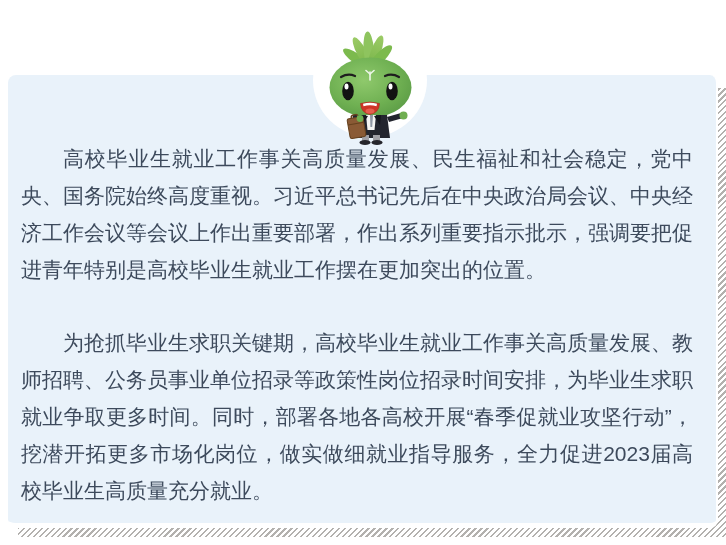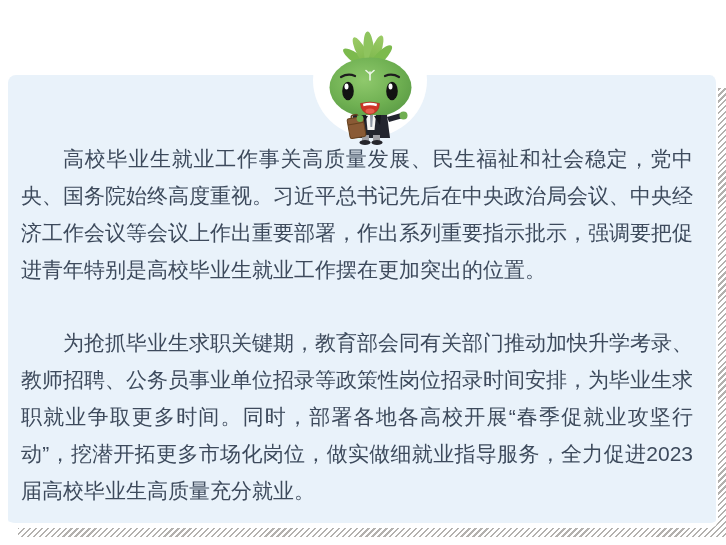--- a/index.html
+++ b/index.html
@@ -70,21 +70,21 @@
 </head>
 <body>
 
 <div class="page">
 
   <div class="stripe-shadow"></div>
 
   <div class="card">
     <div class="article">
       <p>高校毕业生就业工作事关高质量发展、民生福祉和社会稳定，党中央、国务院始终高度重视。习近平总书记先后在中央政治局会议、中央经济工作会议等会议上作出重要部署，作出系列重要指示批示，强调要把促进青年特别是高校毕业生就业工作摆在更加突出的位置。</p>
-      <p>为抢抓毕业生求职关键期，教育部会同有关部门推动加快升学考录、教师招聘、公务员事业单位招录等政策性岗位招录时间安排，为毕业生求职就业争取更多时间。同时，部署各地各高校开展“春季促就业攻坚行动”，挖潜开拓更多市场化岗位，做实做细就业指导服务，全力促进2023届高校毕业生高质量充分就业。</p>
+      <p>为抢抓毕业生求职关键期，高校毕业生就业工作事关高质量发展、教师招聘、公务员事业单位招录等政策性岗位招录时间安排，为毕业生求职就业争取更多时间。同时，部署各地各高校开展“春季促就业攻坚行动”，挖潜开拓更多市场化岗位，做实做细就业指导服务，全力促进2023届高校毕业生高质量充分就业。</p>
     </div>
   </div>
 
   <div class="mascot-notch"></div>
 
   <svg class="mascot" viewBox="0 0 110 124" xmlns="http://www.w3.org/2000/svg">
     <defs>
       <radialGradient id="headGrad" cx="42%" cy="38%" r="78%">
         <stop offset="0" stop-color="#8fc96c"></stop>
         <stop offset="0.55" stop-color="#6fb052"></stop>

